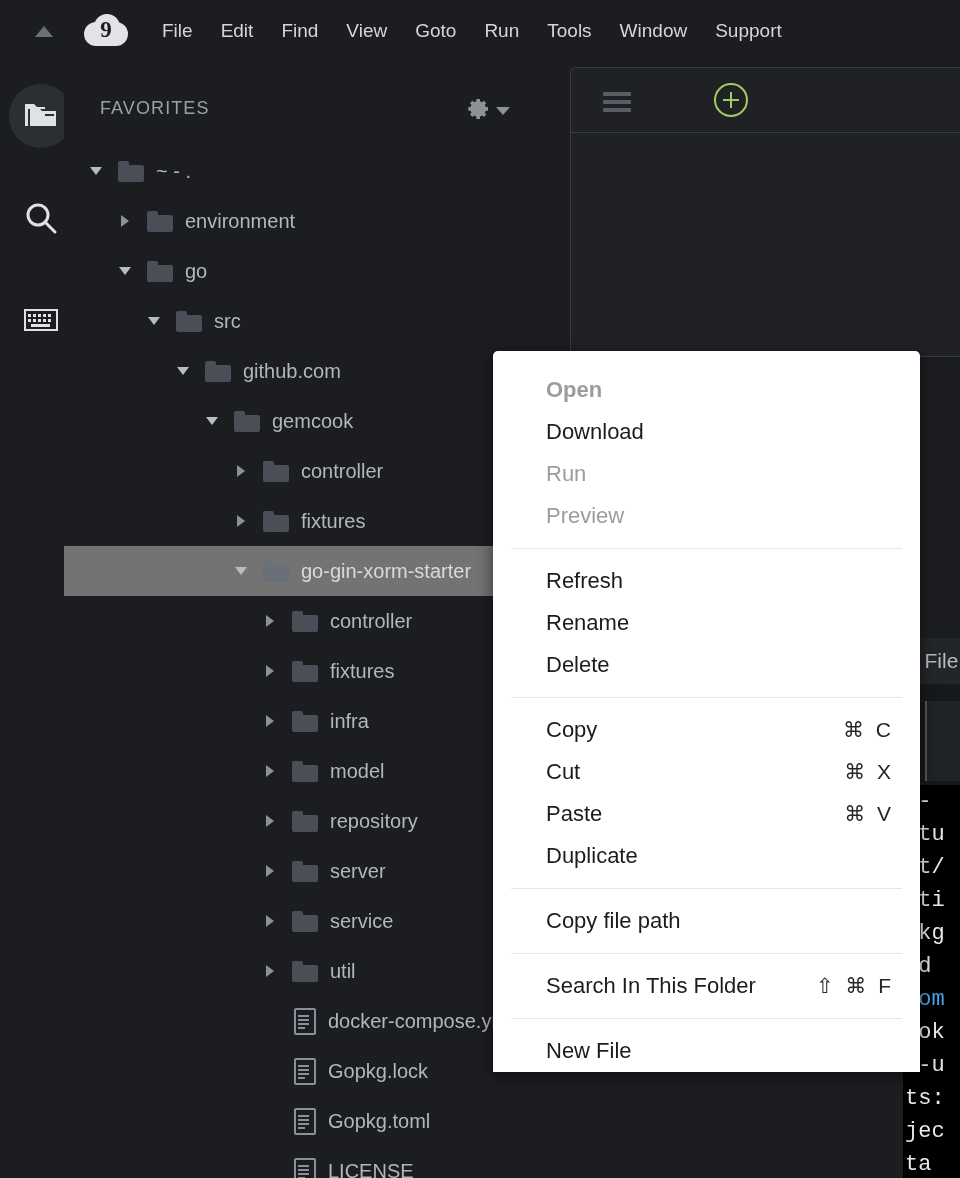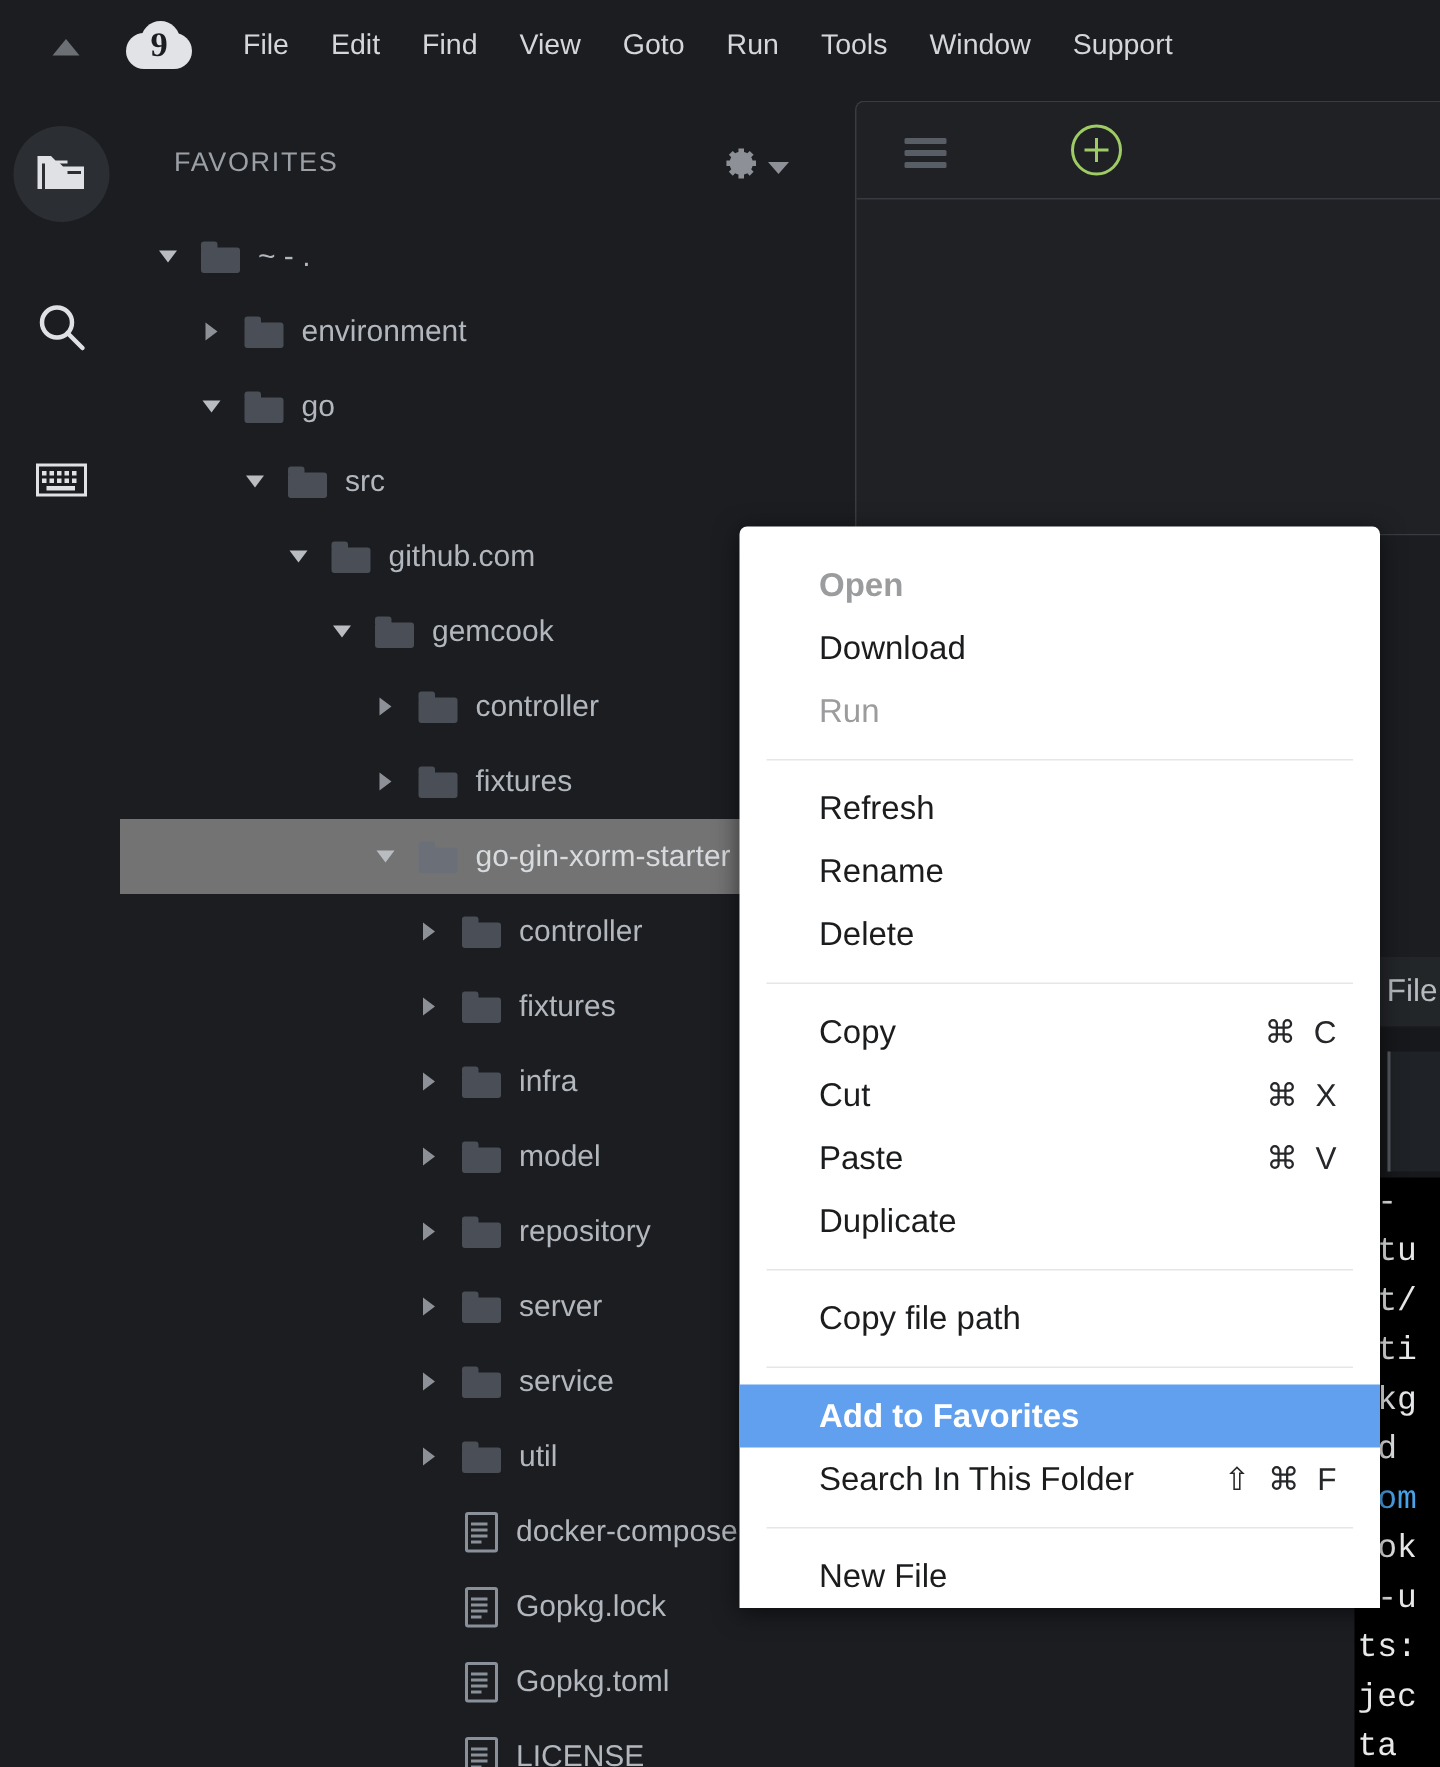--- a/index.html
+++ b/index.html
@@ -48,21 +48,21 @@
   .rail-btn {
     position:absolute; left:9px; width:64px; height:64px;
     display:flex; align-items:center; justify-content:center;
   }
   .rail-btn.active { background:#2b2e33; border-radius:50%; }
   #rail-files { top:22px; }
   #rail-search { top:126px; }
   #rail-keys  { top:228px; }
 
   
-  #sidebar { position:absolute; left:80px; top:62px; width:488px; height:1116px; background:#1b1d21; }
+  #sidebar { position:absolute; left:64px; top:62px; width:488px; height:1116px; background:#1b1d21; }
   #fav-header {
     position:absolute; left:0; top:26px; width:488px; height:40px;
     display:flex; align-items:center;
   }
   #fav-title { color:#9ba0a6; font-size:18px; letter-spacing:1.1px; margin-left:36px; }
   #fav-gear { position:absolute; right:42px; top:8px; display:flex; align-items:center; gap:6px; }
   .chev-dn {
     width:0;height:0;border-left:7px solid transparent;border-right:7px solid transparent;
     border-top:8px solid #8d9197;
   }
@@ -488,20 +488,23 @@
   <div id="ctxmenu">
       <div class="mi disabled bold">
         <span class="lbl">Open</span>
       </div>
       <div class="mi">
         <span class="lbl">Download</span>
       </div>
       <div class="mi disabled">
         <span class="lbl">Run</span>
       </div>
+      <div class="mi disabled">
+        <span class="lbl">Preview</span>
+      </div>
       <div class="sep"></div>
       <div class="mi">
         <span class="lbl">Refresh</span>
       </div>
       <div class="mi">
         <span class="lbl">Rename</span>
       </div>
       <div class="mi">
         <span class="lbl">Delete</span>
       </div>
@@ -519,23 +522,20 @@
         <span class="sc">⌘ V</span>
       </div>
       <div class="mi">
         <span class="lbl">Duplicate</span>
       </div>
       <div class="sep"></div>
       <div class="mi">
         <span class="lbl">Copy file path</span>
       </div>
       <div class="sep"></div>
-      <div class="mi hl">
-        <span class="lbl">Add to Favorites</span>
-      </div>
       <div class="mi">
         <span class="lbl">Search In This Folder</span>
         <span class="sc">⇧ ⌘ F</span>
       </div>
       <div class="sep"></div>
       <div class="mi">
         <span class="lbl">New File</span>
       </div>
     </div>
 

